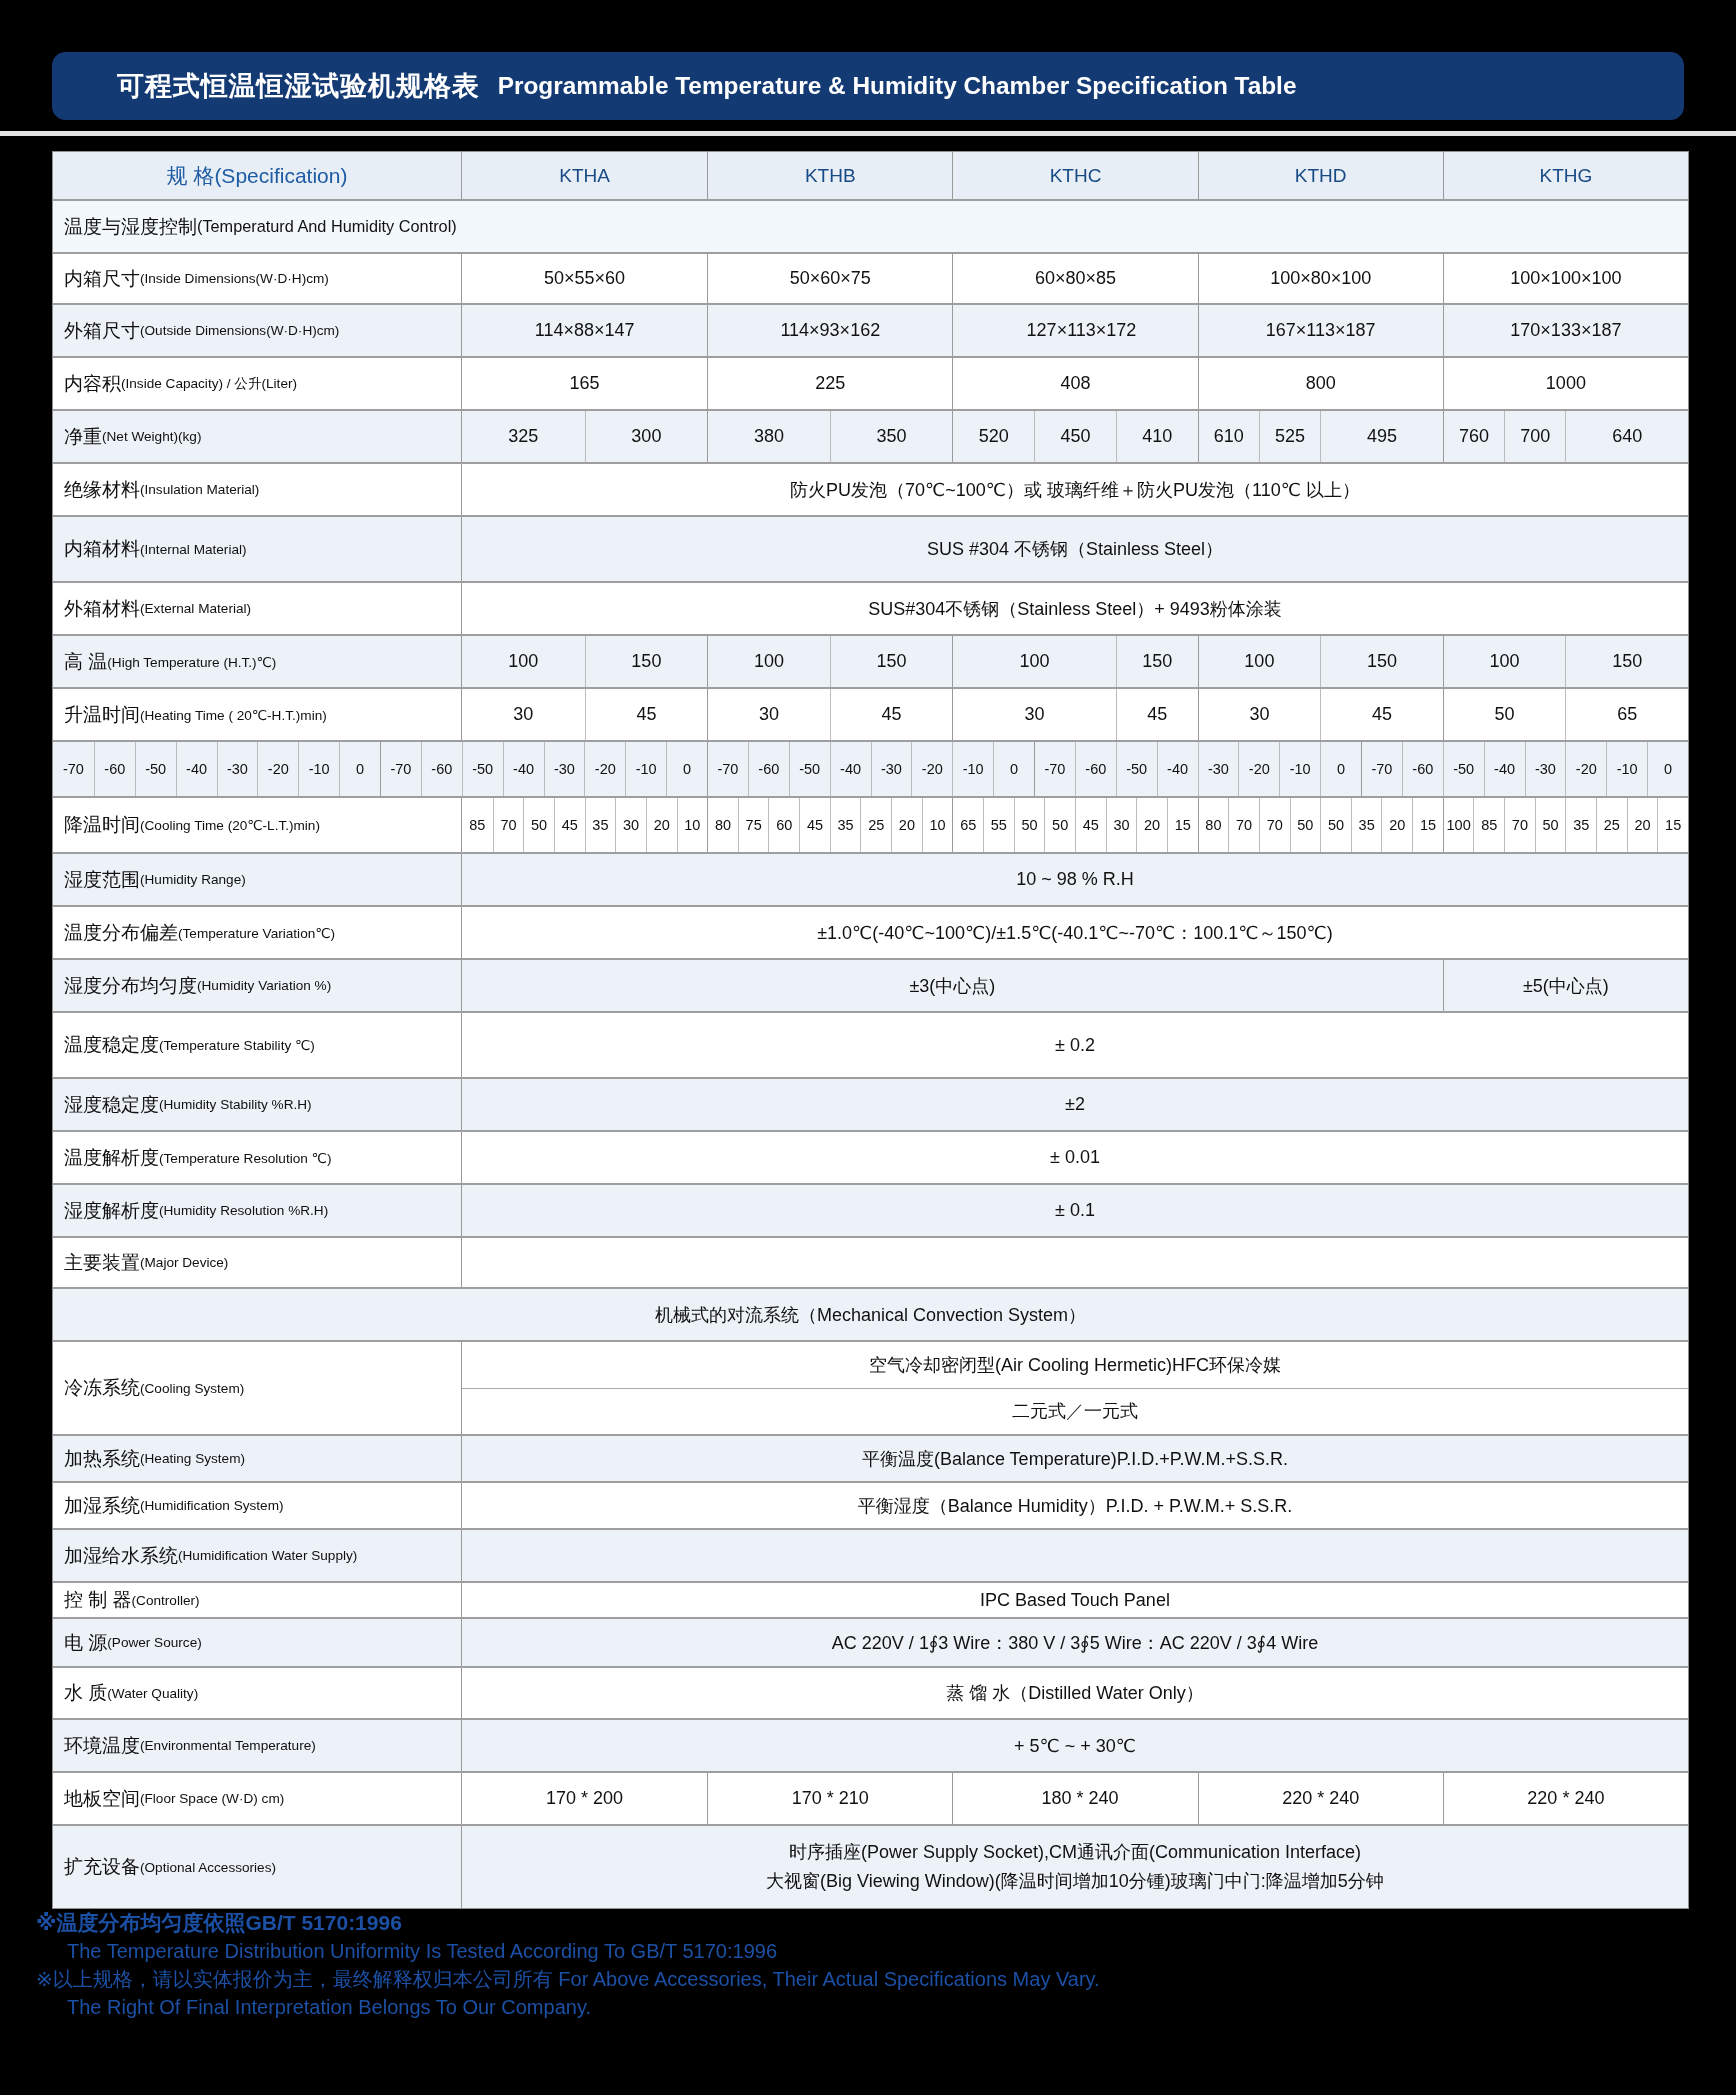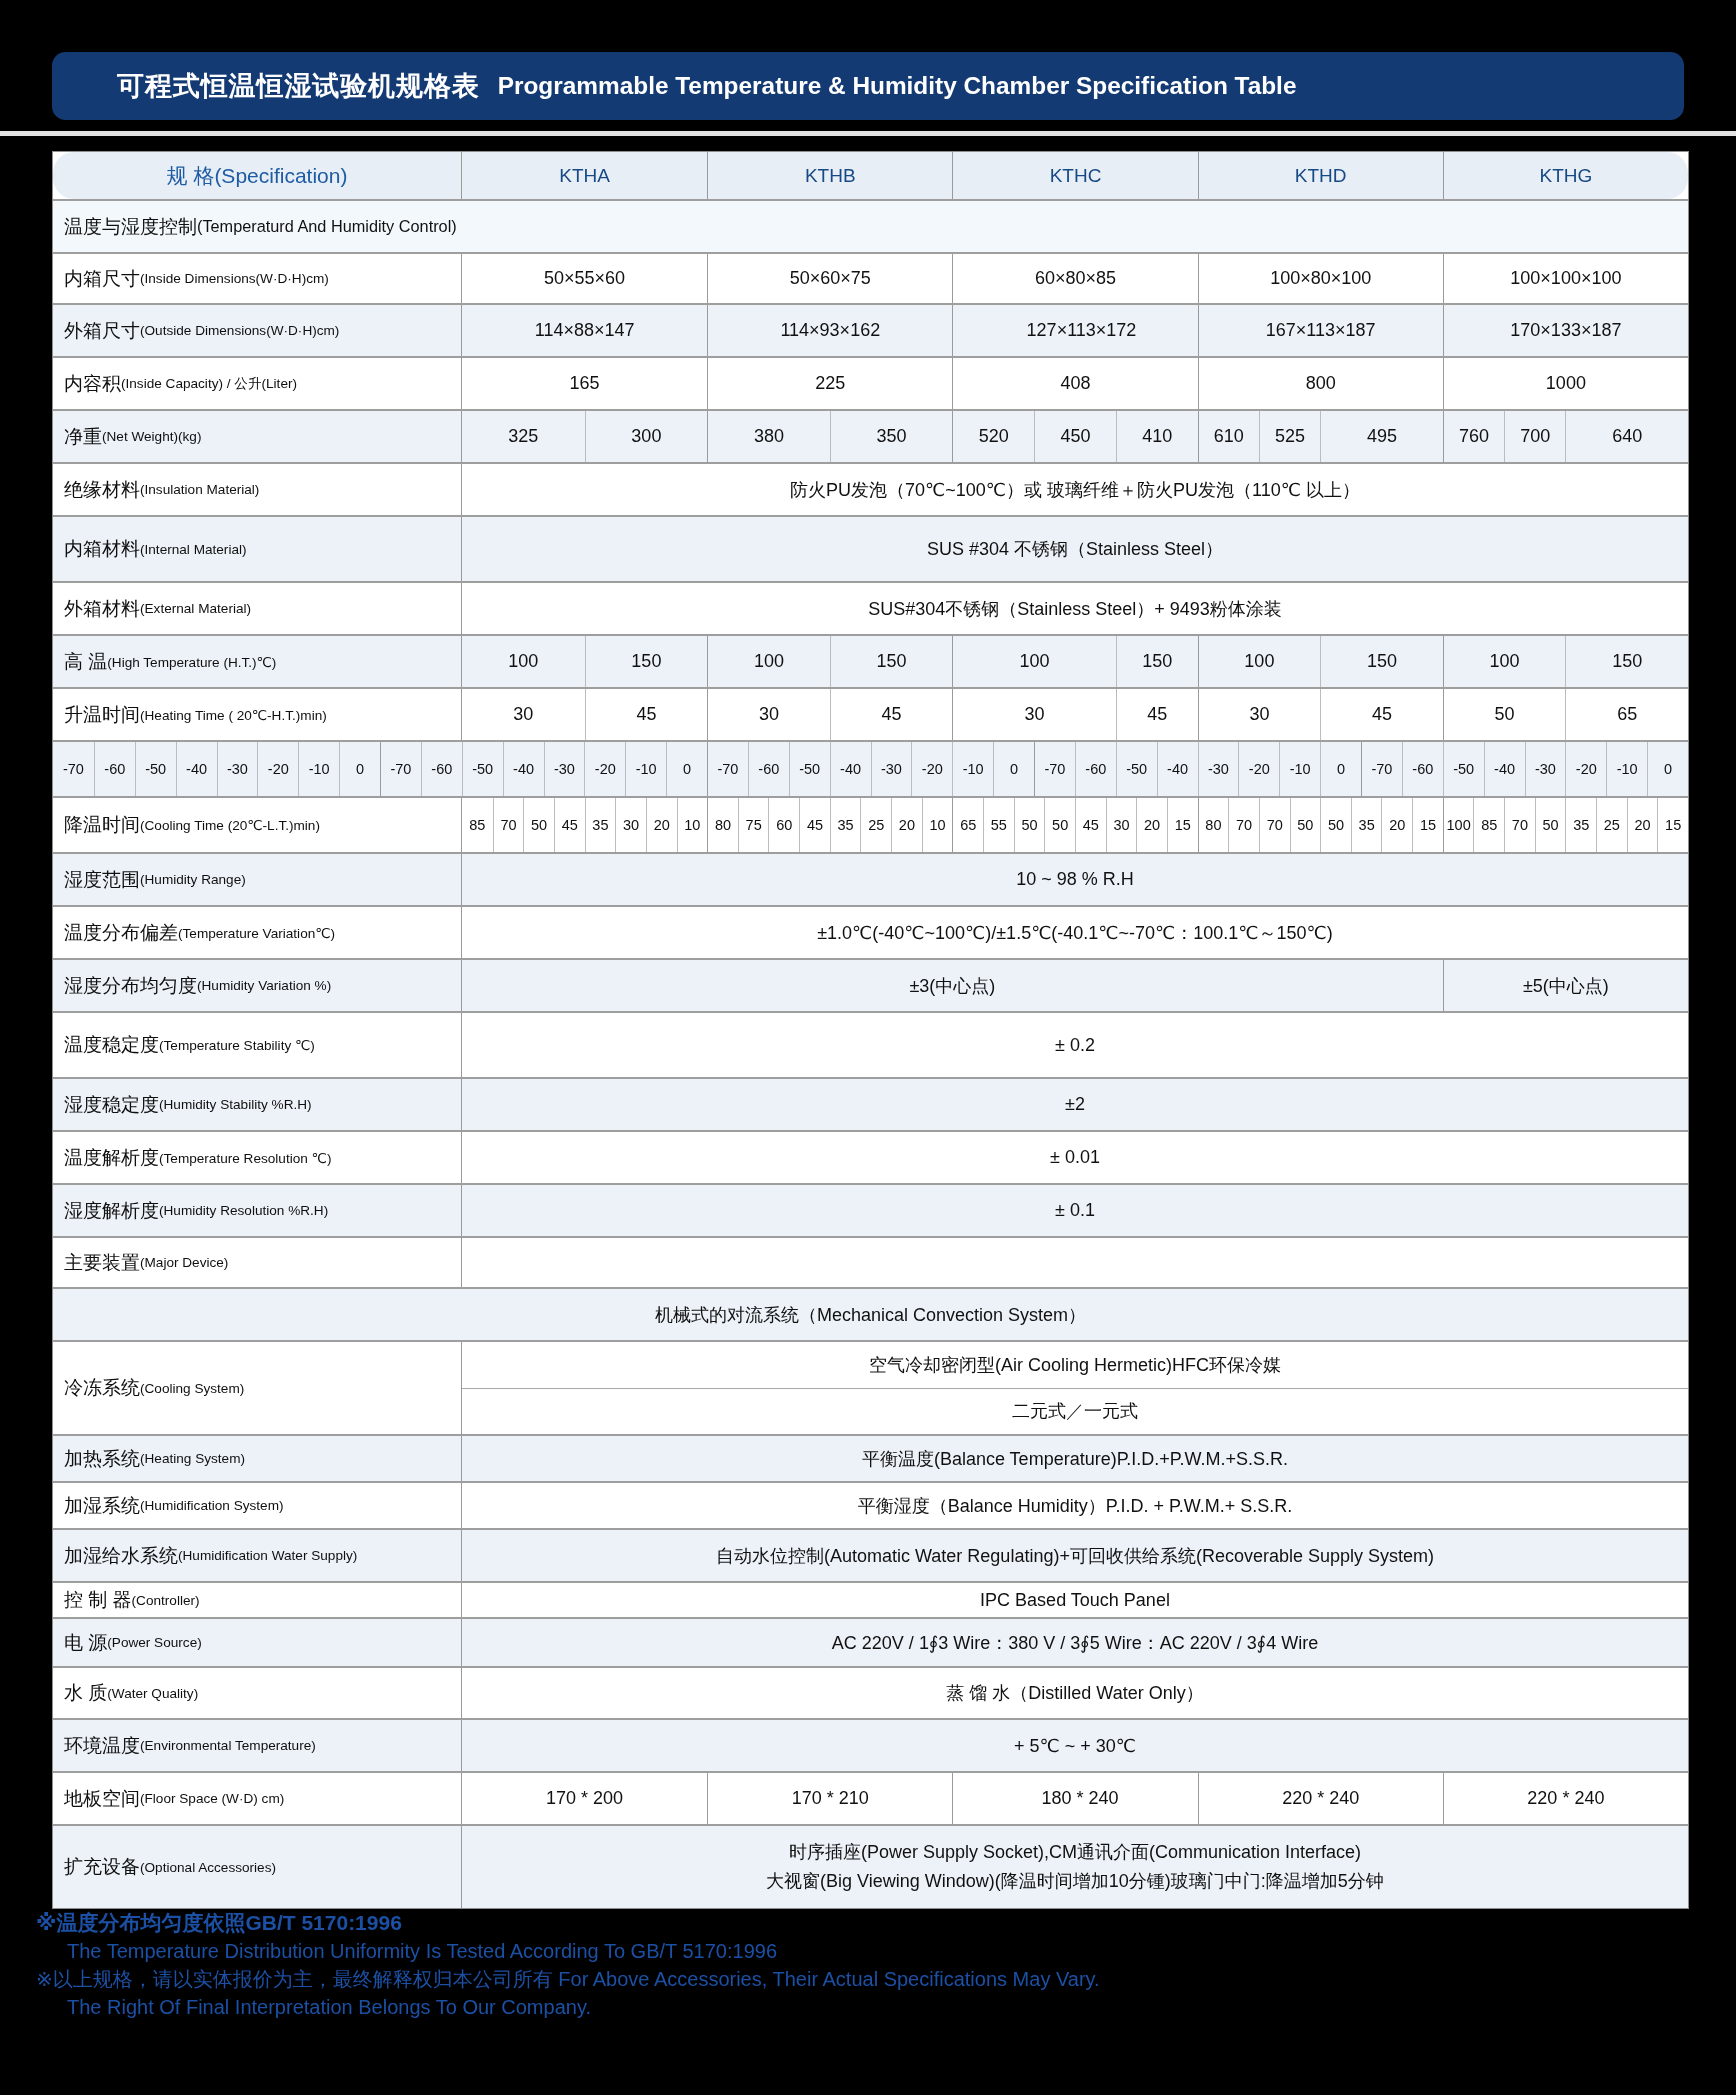--- a/index.html
+++ b/index.html
@@ -48,21 +48,21 @@
     font-size: 18px; text-align: center; padding: 0 7.2px;
   }
   .stacked { flex: 1; display: flex; flex-direction: column; }
   .stack-line { flex: 1; display: flex; align-items: center; justify-content: center; font-size: 18px; }
   .stack-line + .stack-line { border-top: 1.8px solid #a8a8a8; }
   .two-line {
     flex: 1; display: flex; flex-direction: column; align-items: center; justify-content: center;
     font-size: 18px; line-height: 1.6; text-align: center;
   }
 
-  .header-row { background: #e8eef6; border-radius: 21px; }
+  .header-row { background: #e8eef6; }
   .header-spec { justify-content: center; padding-left: 0; color: #1e5ca3; font-size: 21px; }
   .header-row .cell { color: #174a85; font-size: 19px; }
 
   .section-row { background: #f3f8fc; align-items: center; padding-left: 11px; }
   .section-zh { font-size: 19px; }
   .section-en { font-size: 16.3px; }
 
   
   .notes { position: absolute; left: 36px; top: 1909px; color: #1c50a5; line-height: 28px; white-space: nowrap; }
   .note-bold { font-weight: bold; font-size: 21px; }
@@ -412,21 +412,20 @@
         <span class="label-en">(Humidification System)</span>
       </div>
     <div class="single-val">平衡湿度（Balance Humidity）P.I.D. + P.W.M.+ S.S.R.</div>
   </div>
 
   <div class="row pale h59">
     <div class="label-cell">
         <span class="label-zh">加湿给水系统</span>
         <span class="label-en">(Humidification Water Supply)</span>
       </div>
-    <div class="single-val">自动水位控制(Automatic Water Regulating)+可回收供给系统(Recoverable Supply System)</div>
   </div>
 
   <div class="row white h55">
     <div class="label-cell">
         <span class="label-zh">控 制 器</span>
         <span class="label-en">(Controller)</span>
       </div>
     <div class="single-val">IPC Based Touch Panel</div>
   </div>
 

